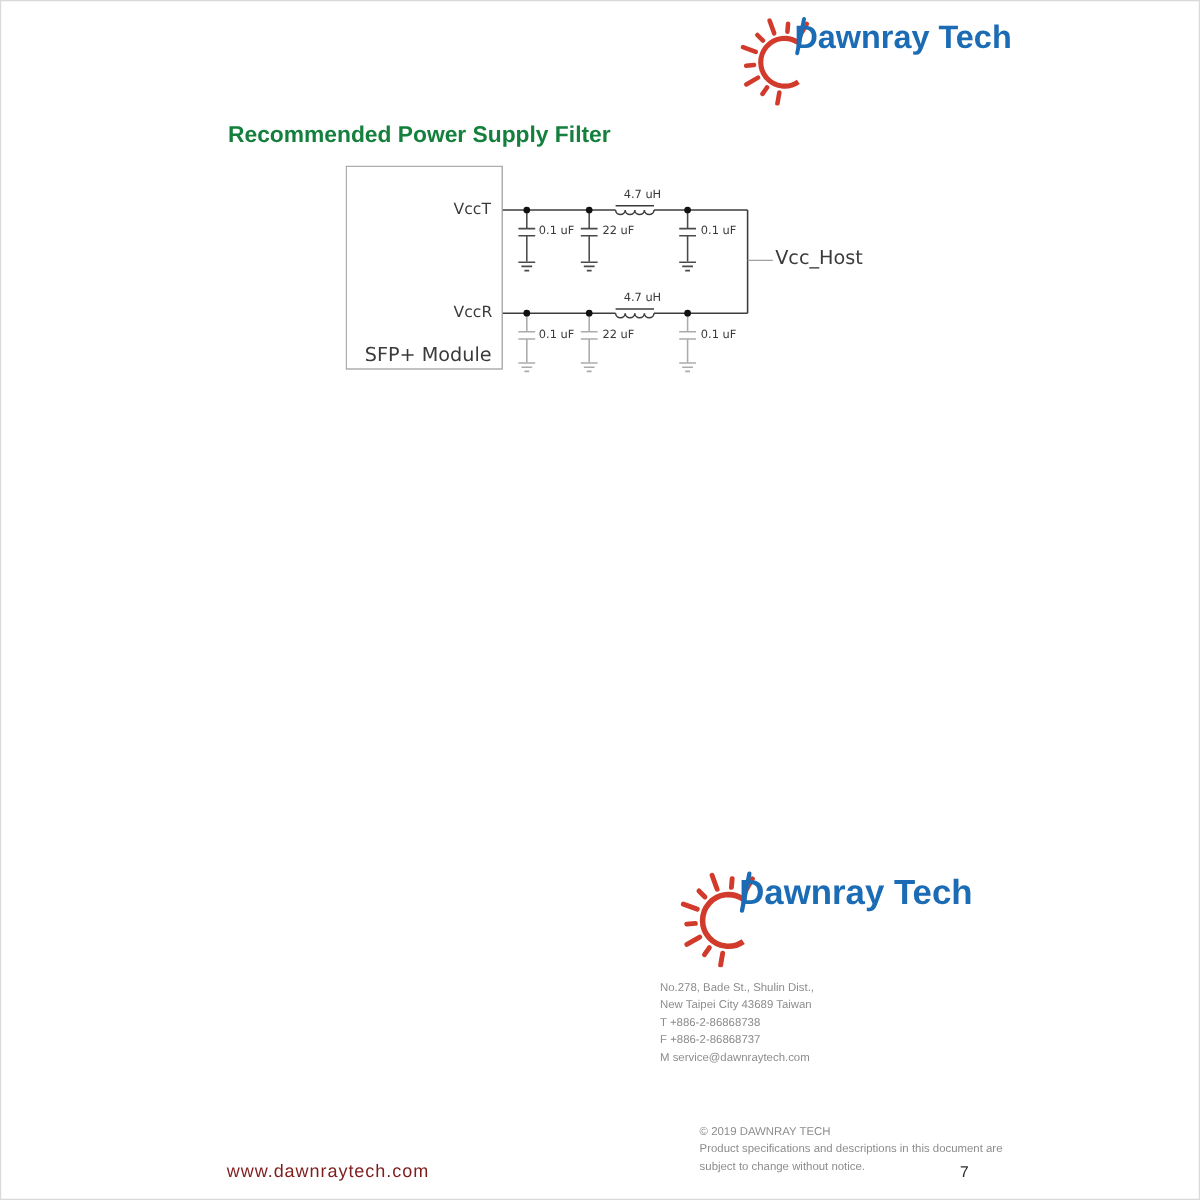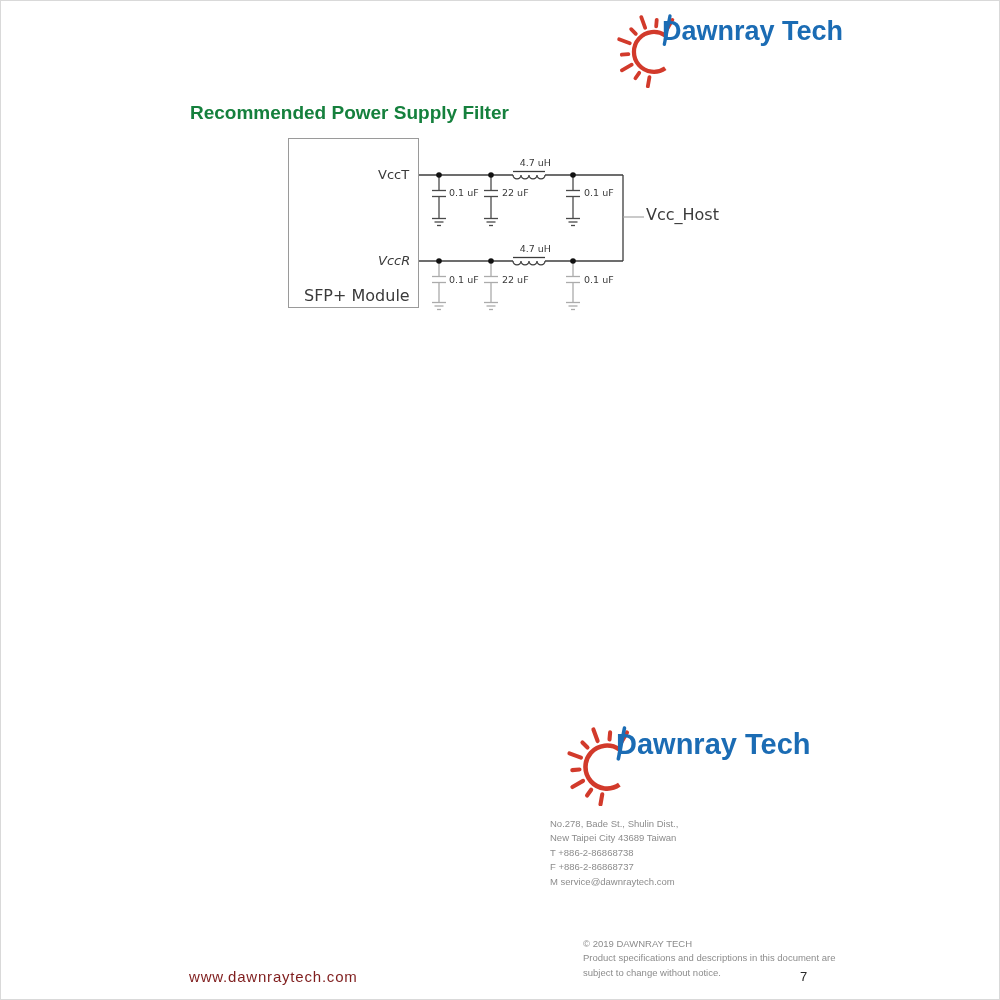--- a/index.html
+++ b/index.html
@@ -25,21 +25,21 @@
   }
   
   .circuit { position:absolute; left:288px; top:138px; width:480px; height:185px; }
   .circuit svg { position:absolute; left:0; top:0; }
   .clbl {
     position:absolute; color:#3a3a3a; font-family:"DejaVu Sans", sans-serif;
     white-space:nowrap; line-height:12px;
   }
   .pin-lbl { font-size:13px; width:38px; text-align:left; left:90px; line-height:14px; }
   .lbl-vcct { top:30px; }
-  .lbl-vccr { top:116px;font-style:italic; }
+  .lbl-vccr { top:116px; }
   .lbl-module { left:16px; top:150px; font-size:16px; line-height:15px; }
   .lbl-ind { width:44px; text-align:right; font-size:9.5px; }
   .lbl-ind1 { left:219px; top:19px; }
   .lbl-ind2 { left:219px; top:105px; }
   .lbl-cap { font-size:9.5px; }
   .r1 { top:49px; } .r2 { top:136px; }
   .c1 { left:161px; } .c2 { left:214px; } .c3 { left:296px; }
   .lbl-host { left:358px; top:70px; font-size:16px; line-height:14px; }
   
   .contact {

